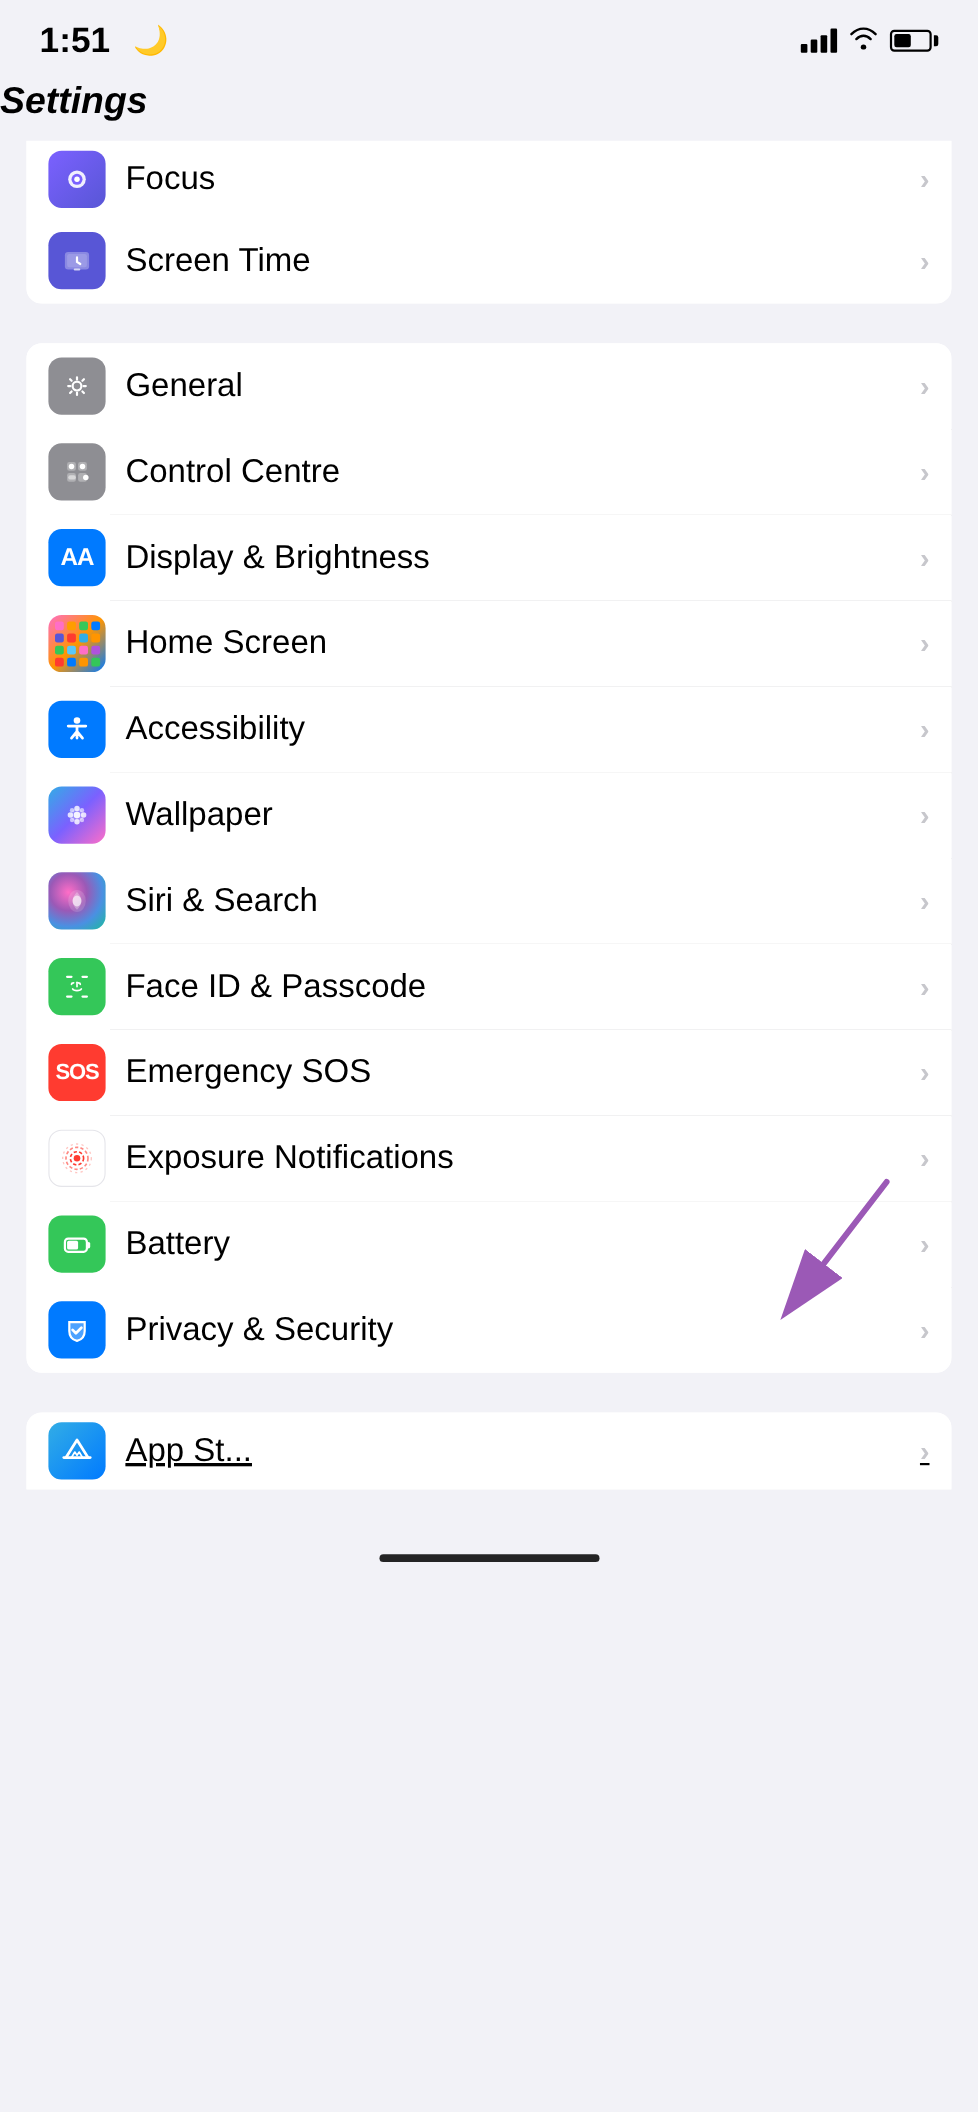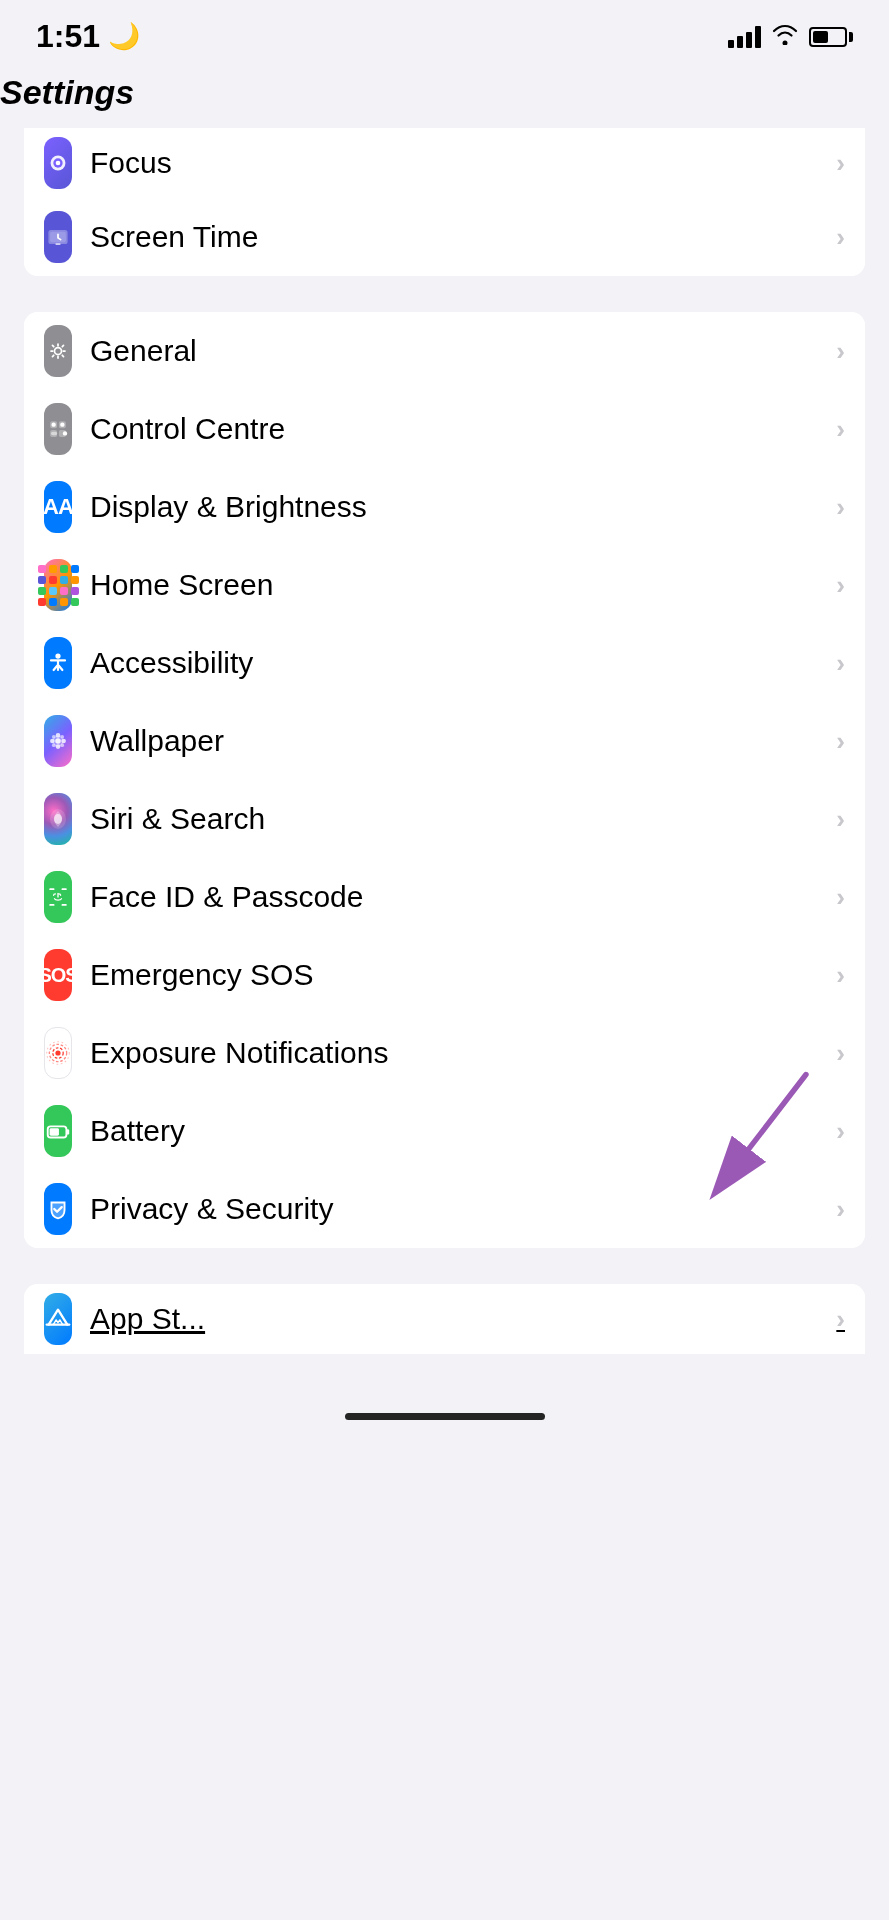--- a/index.html
+++ b/index.html
@@ -100,21 +100,21 @@
       content: '';
       position: absolute;
       bottom: 0;
       left: 76px;
       right: 0;
       height: 0.5px;
       background: #c6c6c8;
     }
 
     .item-icon {
-      width: 28px;
+      width: 52px;
       height: 52px;
       border-radius: 12px;
       display: flex;
       align-items: center;
       justify-content: center;
       margin-right: 18px;
       flex-shrink: 0;
       font-size: 26px;
       color: #fff;
     }
@@ -188,21 +188,21 @@
 
     .group-top-partial {
       margin-top: 0;
       border-radius: 0 0 14px 14px;
     }
   </style>
 </head>
 <body>
 
 <div class="status-bar">
-  <div style="display:flex;align-items:center;gap:8px;">
+  <div style="display:flex;align-items:center;gap:21px;">
     <span class="status-time">1:51</span>
     <span style="font-size:26px;">🌙</span>
   </div>
   <div class="status-icons">
 
     <div class="signal-bars">
       <div class="signal-bar" style="height:8px;"></div>
       <div class="signal-bar" style="height:12px;"></div>
       <div class="signal-bar" style="height:16px;"></div>
       <div class="signal-bar" style="height:22px;"></div>

